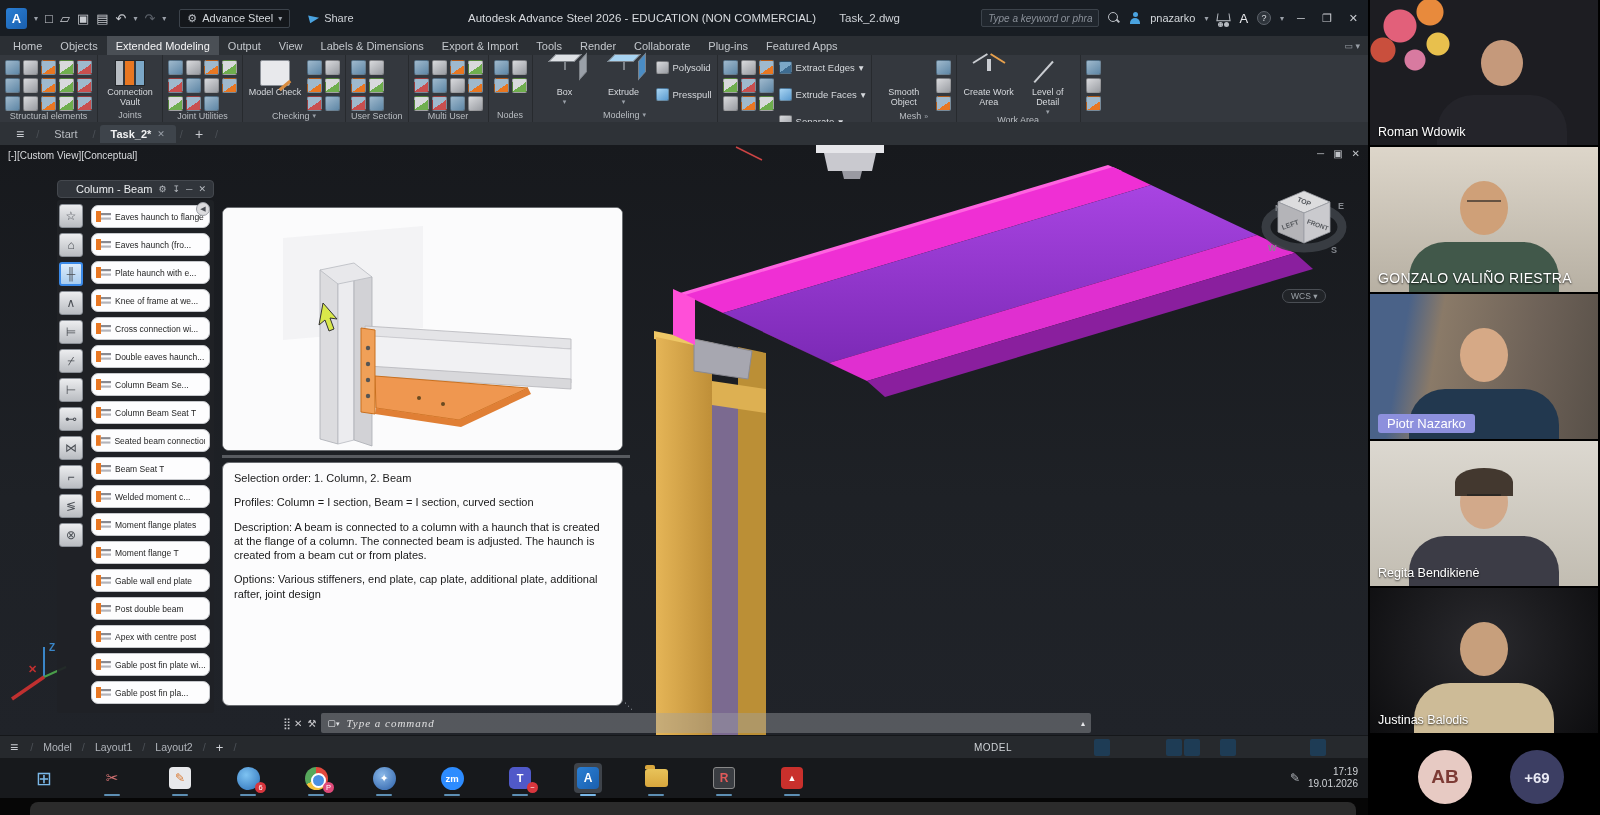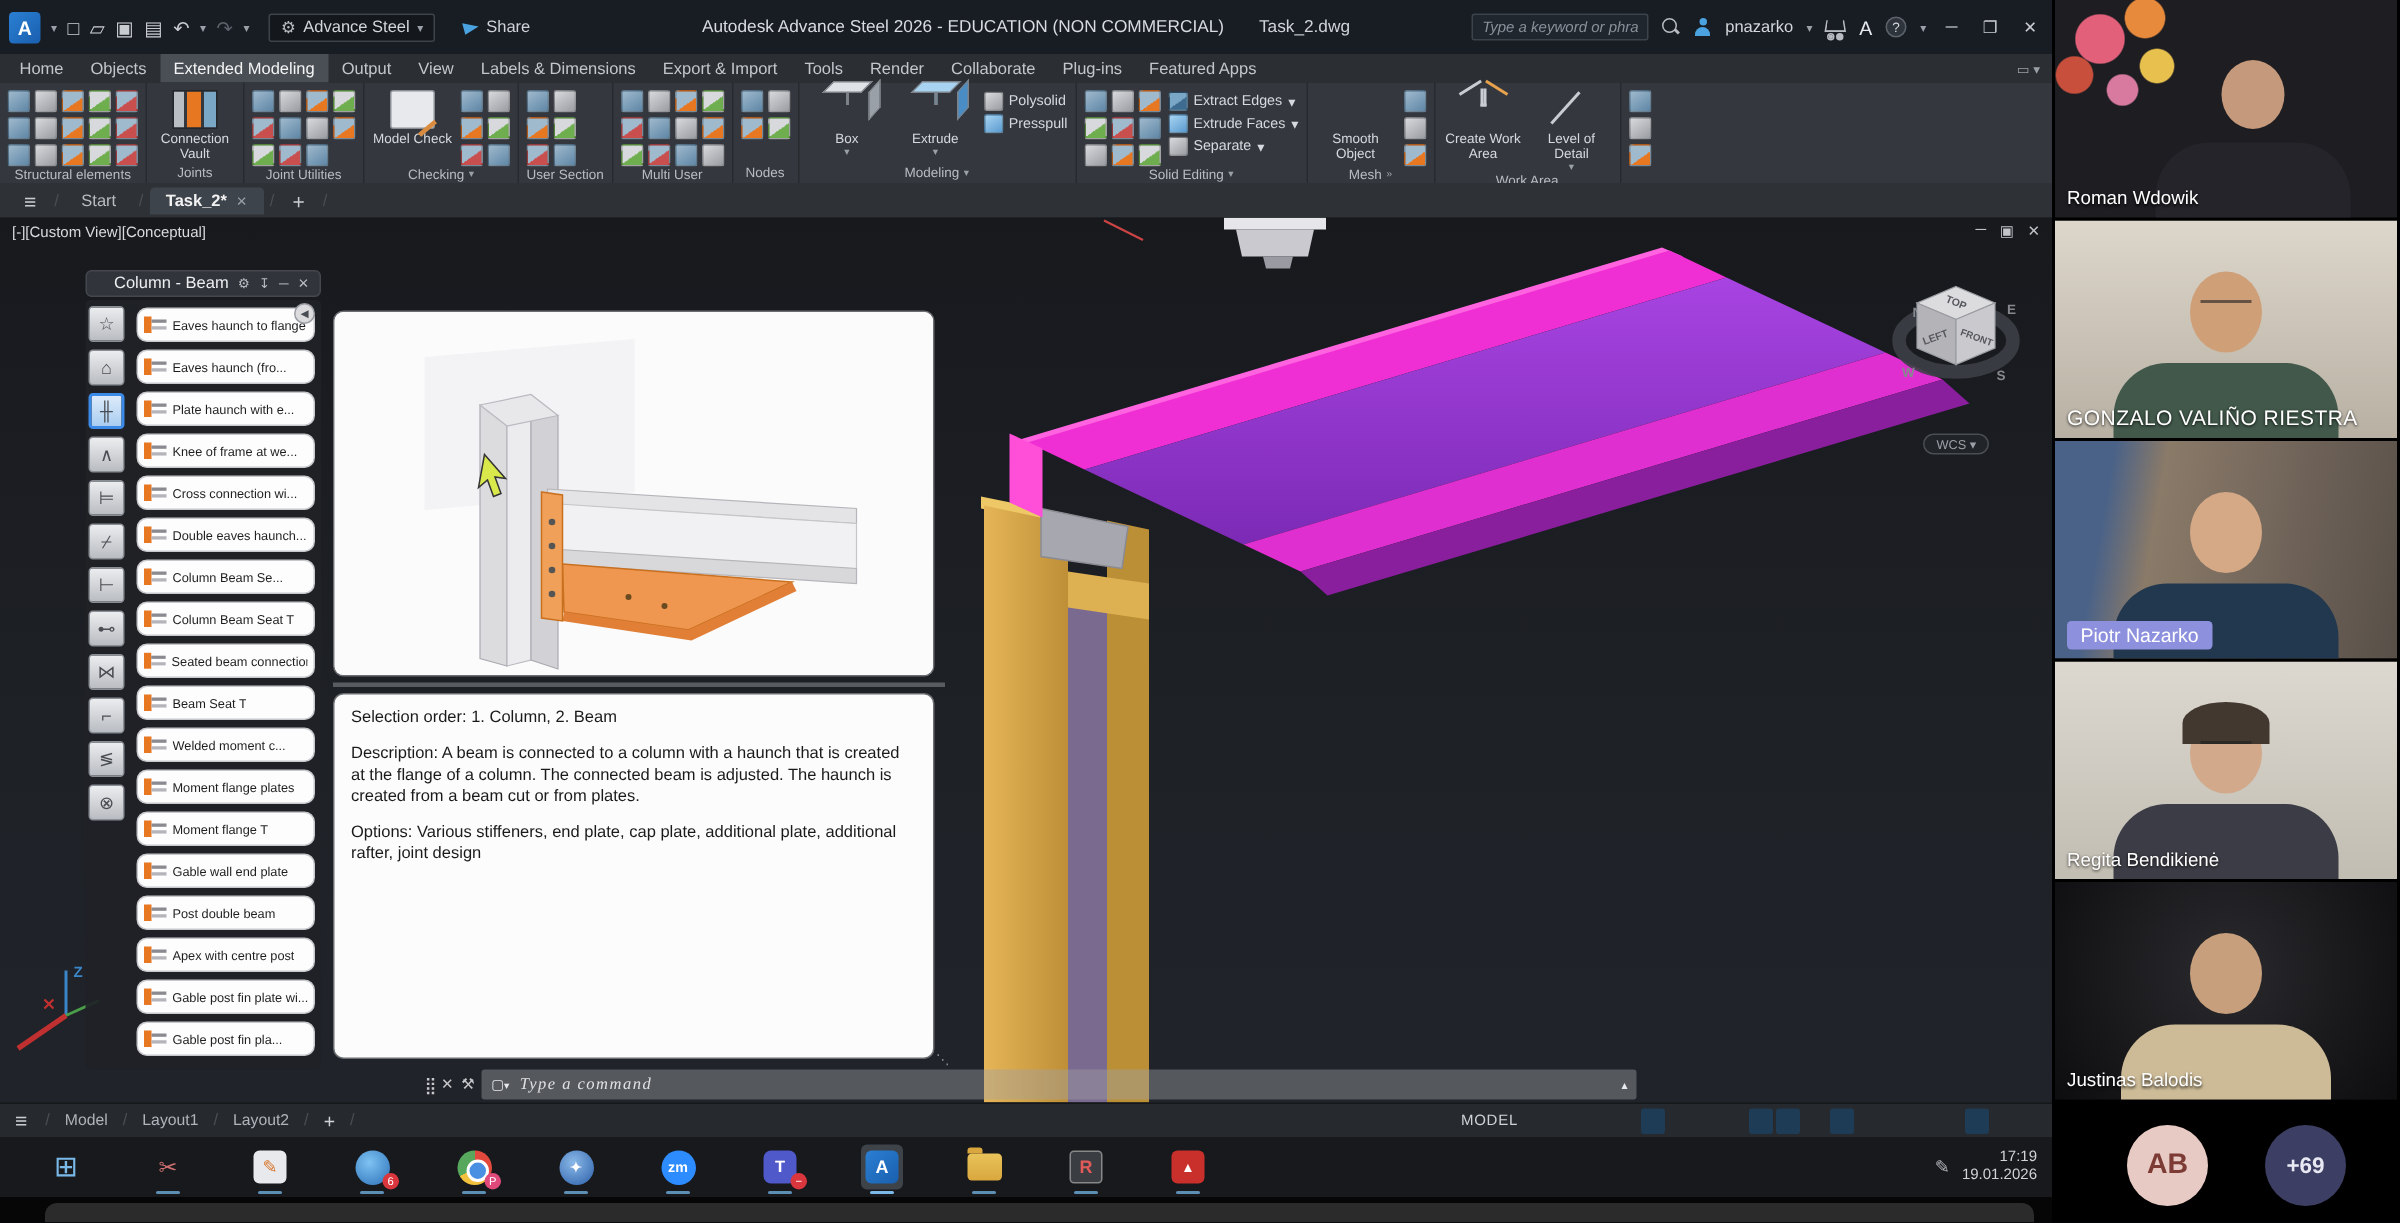--- a/index.html
+++ b/index.html
@@ -71,21 +71,21 @@
   .cube-icon::before{content:"";position:absolute;left:2px;top:-6px;width:24px;height:6px;background:#dfe2e6;transform:skewX(-45deg);border:1px solid #7d8288;}
   .cube-icon::after{content:"";position:absolute;right:-7px;top:-3px;width:6px;height:17px;background:#9aa0a8;transform:skewY(-48deg);border:1px solid #7d8288;}
   .cube-icon.blue{background:#6db3e8;}
   .cube-icon.blue::before{background:#a8d4f2;}
   .cube-icon.blue::after{background:#4a8cc4;}
   .sphere-icon{width:26px;height:26px;border-radius:50%;background:radial-gradient(circle at 35% 30%,#f2dc90,#cf9c2e 65%,#8a6210);}
   .house-icon{margin-top:7px;width:22px;height:15px;border:2px solid #c9ccd1;border-top:none;}
   .house-icon::before{content:"";position:absolute;left:-1px;top:2px;width:17px;height:2px;background:#c9ccd1;transform:rotate(-32deg);transform-origin:left;}
   .house-icon::after{content:"";position:absolute;right:-1px;top:2px;width:17px;height:2px;background:#e8a14d;transform:rotate(32deg);transform-origin:right;}
   .lod-icon::before{content:"";position:absolute;left:2px;bottom:3px;width:28px;height:2px;background:#c9ccd1;transform:rotate(-48deg);transform-origin:left bottom;}
-  .smalls{display:flex;flex-direction:column;gap:2px;padding-top:4px;}
+  .smalls{display:flex;flex-direction:column;gap:14px;padding-top:4px;}
   .sbtn{display:flex;align-items:center;gap:4px;font-size:9.5px;color:#d6d9dd;white-space:nowrap;}
   .sico{width:13px;height:13px;border-radius:2px;border:1px solid rgba(0,0,0,.3);}
   .sico.gray{background:linear-gradient(145deg,#d8d9dc,#9a9da3);}
   .sico.blue{background:linear-gradient(145deg,#a8d4f2,#5b9bd0);}
   .sico.cube{background:linear-gradient(145deg,#7ba7c7 55%,#3e6c91 55%);}
   
   .doctabs{position:absolute;left:0;top:122px;width:100%;height:23px;background:#2e3237;
            display:flex;align-items:center;font-size:11px;color:#b9bdc2;padding-left:8px;gap:1px;}
   .dburger{font-size:14px;color:#c9ccd1;padding:0 8px;}
   .dslash{color:#4a4f55;padding:0 3px;}
@@ -851,20 +851,21 @@
           <circle cx="196" cy="190" r="2" fill="#6a4a20"></circle>
             <circle cx="220" cy="196" r="2" fill="#6a4a20"></circle>
 
           <polygon points="100,95 114,111 107,110 111,121 106,123 102,112 96,117" fill="#d9e84a" stroke="#333" stroke-width="1"></polygon>
         </svg>
       </div>
       <div class="splitter"></div>
 
       <div class="desc-panel">
         <p>Selection order: 1. Column, 2. Beam</p>
+        <p>Profiles: Column = I section, Beam = I section, curved section</p>
         <p>Description: A beam is connected to a column with a haunch that is created at the flange of a column. The connected beam is adjusted. The haunch is created from a beam cut or from plates.</p>
         <p>Options:  Various stiffeners, end plate, cap plate, additional plate, additional rafter, joint design</p>
       </div>
       <span class="grip">⋱</span>
 
       <div class="cmdline">
         <span class="cmd-ctl drag">⣿</span>
         <span class="cmd-ctl">✕</span>
         <span class="cmd-ctl">⚒</span>
         <div class="cmdbar">

